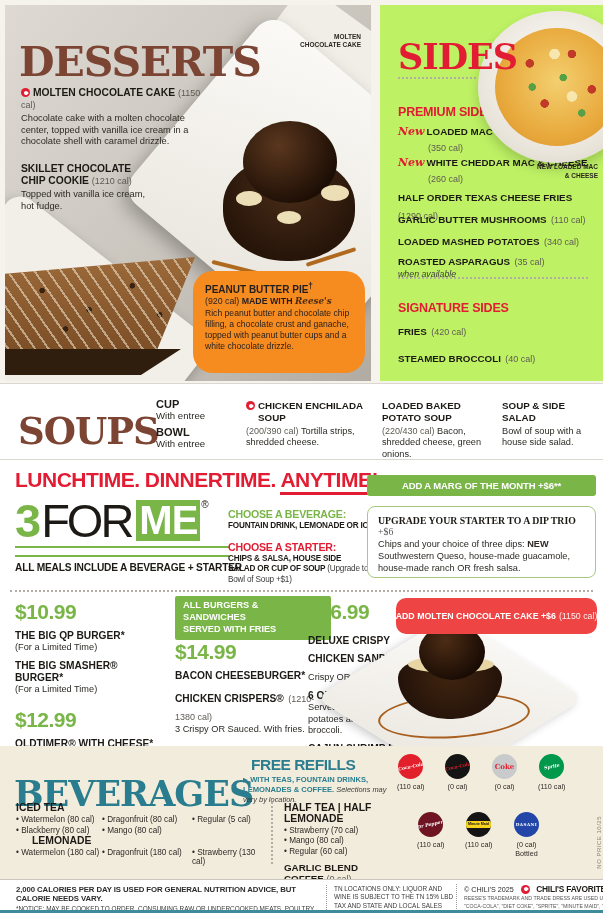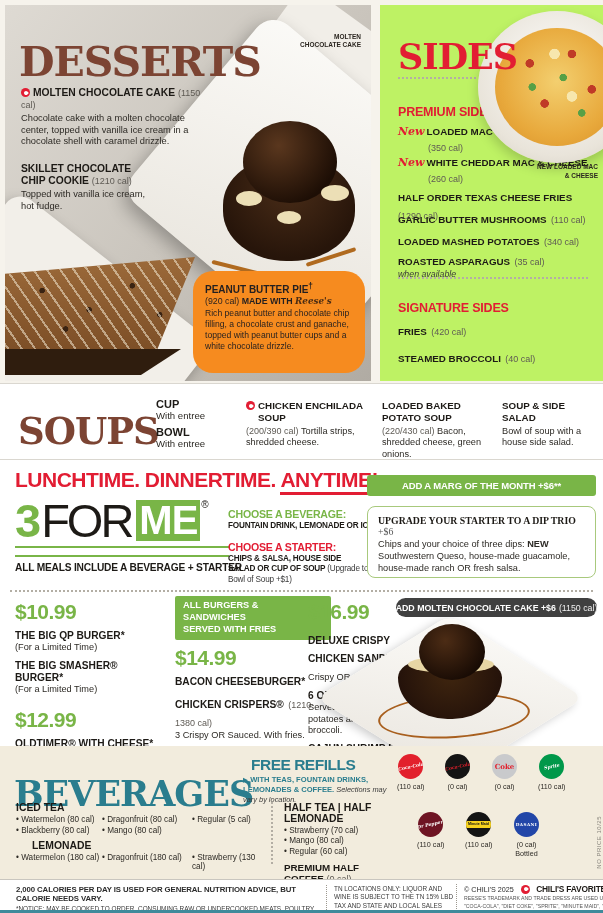--- a/index.html
+++ b/index.html
@@ -102,21 +102,21 @@
   .promo-divider{position:absolute;left:10px;top:132px;width:583px;}
   .price{font-size:21px;font-weight:900;color:#79b547;letter-spacing:-0.5px;}
   .p-col{position:absolute;}
   .pc1{left:15px;top:142px;width:152px;}
   .pc2{left:175px;top:138px;width:156px;}
   .pc3{left:308px;top:142px;width:124px;}
   .p-name{font-size:10.2px;font-weight:800;color:#1d1a16;line-height:1.2;}
   .p-note,.p-desc{font-size:9.2px;color:#2d2a25;line-height:1.25;}
   .p-item{margin-top:6px;}
   .badge{display:inline-block;background:#79b547;color:#fff;font-size:9.2px;font-weight:800;padding:4px 8px;border-radius:2px;line-height:1.3;}
-  .cake-pill{position:absolute;left:396px;top:140px;width:201px;height:19px;background:#404040;border-radius:10px;color:#fff;font-size:8.8px;font-weight:800;display:flex;align-items:center;justify-content:center;white-space:nowrap;z-index:6;}
+  .cake-pill{position:absolute;left:396px;top:140px;width:201px;height:36px;background:#ef4444;border-radius:10px;color:#fff;font-size:8.8px;font-weight:800;display:flex;align-items:center;justify-content:center;white-space:nowrap;z-index:6;}
   .cake-pill .cal2{font-weight:400;opacity:.92;margin-left:3px;}
   .cake2-plate{position:absolute;left:355px;top:145px;width:190px;height:190px;background:linear-gradient(150deg,#fbfaf7,#eae6df);transform:scaleY(.62) rotate(45deg);border-radius:16px;box-shadow:0 5px 12px rgba(0,0,0,.2);z-index:1;}
   .cake2-body{position:absolute;left:398px;top:203px;width:104px;height:58px;background:radial-gradient(circle at 50% 20%,#40260f,#24120a 75%);border-radius:24% 24% 50% 50%/30% 30% 75% 75%;z-index:3;}
   .cake2-dome{position:absolute;left:419px;top:166px;width:66px;height:56px;border-radius:50%;background:radial-gradient(circle at 40% 30%,#4c2c15,#180b04 75%);z-index:4;}
   .cake2-cream{position:absolute;left:408px;top:198px;width:86px;height:17px;background:#e7d6a4;border-radius:50%;z-index:3;}
   .cake2-swirl{position:absolute;left:378px;top:236px;width:148px;height:40px;border:2.5px solid #a85f1e;border-radius:50%;transform:rotate(-4deg);z-index:2;}
 
   
   .bev{position:absolute;left:0;top:746px;width:603px;height:133px;background:#f2ecdd;overflow:hidden;}
   .bev-title{position:absolute;left:14px;top:4px;font-size:35px;color:#2a7d8e;letter-spacing:-1px;}
@@ -320,21 +320,21 @@
           <div class="p-name">OLDTIMER® WITH CHEESE*</div>
         </div>
 
     </div>
 
     <div class="p-col pc2">
       <div class="badge">
         <div>ALL BURGERS &amp; SANDWICHES</div>
         <div>SERVED WITH FRIES</div>
       </div>
-      <div class="price" style="margin-top:6px;">$14.99</div>
+      <div class="price" style="">$14.99</div>
       <div class="p-item">
           <div class="p-name">BACON CHEESEBURGER*</div>
         </div>
       <div class="p-item">
         <div><span class="p-name">CHICKEN CRISPERS®</span> <span class="cal">(1210-1380 cal)</span></div>
         <div class="p-desc">3 Crispy OR Sauced. With fries.</div>
       </div>
       
     </div>
 
@@ -375,36 +375,36 @@
       <div class="b-row">
         <span class="b-item">Watermelon (80 cal)</span>
         <span class="b-item">Dragonfruit (80 cal)</span>
         <span class="b-item">Regular (5 cal)</span>
       </div>
       <div class="b-row">
         <span class="b-item">Blackberry (80 cal)</span>
         <span class="b-item">Mango (80 cal)</span>
         <span></span>
       </div>
-      <div class="bev-h" style="margin-top:5px;padding-left:16px;">LEMONADE</div>
+      <div class="bev-h" style="padding-left:16px;">LEMONADE</div>
       <div class="b-row">
         <span class="b-item">Watermelon (180 cal)</span>
         <span class="b-item">Dragonfruit (180 cal)</span>
         <span class="b-item">Strawberry (130 cal)</span>
       </div>
     </div>
 
     <div class="vdiv"></div>
 
     <div class="bev-right">
       <div class="bev-h">HALF TEA | HALF LEMONADE</div>
       <div class="b-stack b-item">Strawberry (70 cal)</div>
       <div class="b-stack b-item">Mango (80 cal)</div>
       <div class="b-stack b-item">Regular (60 cal)</div>
-      <div class="coffee-line"><span>PREMIUM HALF COFFEE</span> <span class="cal">(0 cal)</span></div>
+      <div class="coffee-line"><span>GARLIC BLEND COFFEE</span> <span class="cal">(0 cal)</span></div>
     </div>
 
     <div class="brands1">
       <div class="brand-cell">
         <div class="bc bc-coke">
             <span class="bc-script">Coca-Cola</span>
           </div>
         <div class="bc-cal">(110 cal)</div>
       </div>
       <div class="brand-cell">

